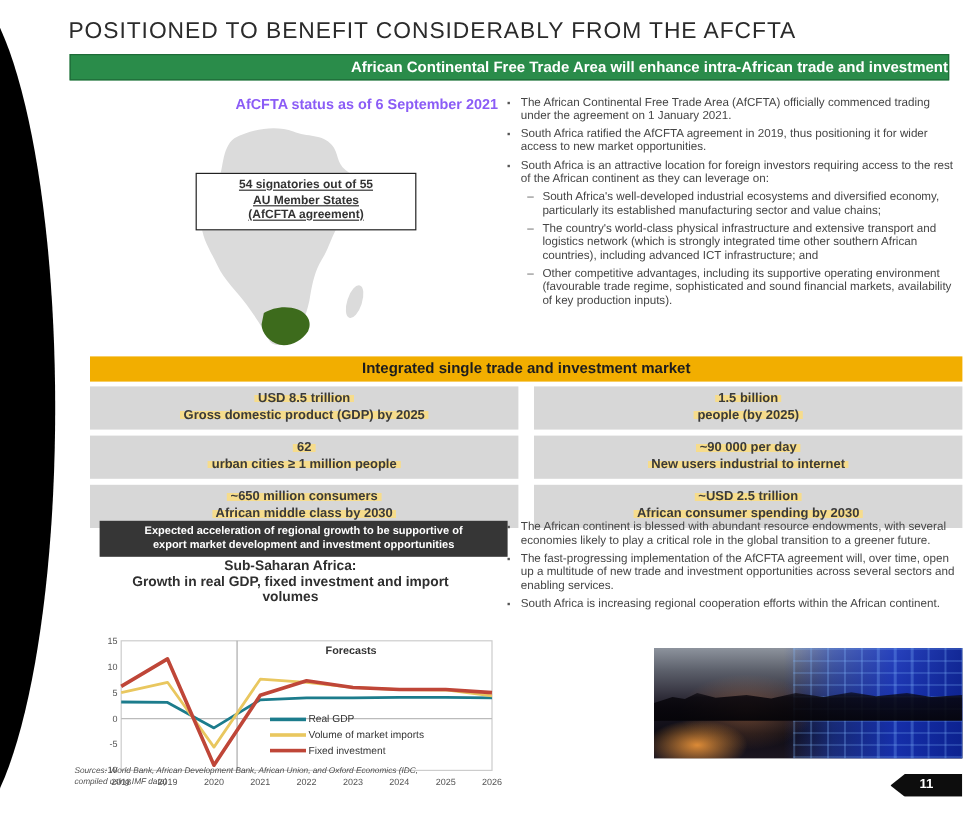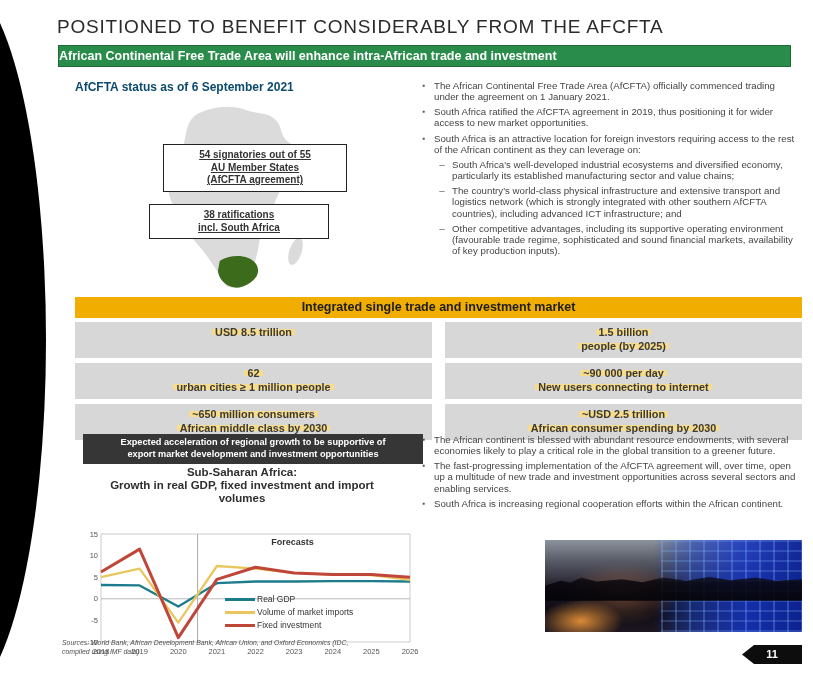--- a/index.html
+++ b/index.html
@@ -5,24 +5,24 @@
   html,body{margin:0;padding:0;}
   body{
     width:813px;height:691px;background:#ffffff;position:relative;overflow:hidden;
     font-family:"Liberation Sans",sans-serif;color:#333;
   }
   .curl{position:absolute;left:-126px;top:-18px;width:172px;height:716px;background:#000;border-radius:50%;}
   
   .title{position:absolute;left:57px;top:16px;width:720px;font-size:19px;font-weight:normal;
     color:#2b2b2b;letter-spacing:0.8px;}
   .green-banner{position:absolute;left:58px;top:45px;width:731px;height:20px;background:#2A8C4A;
-    border:1px solid #1f6b38;color:#fff;font-weight:bold;font-size:12.5px;text-align:left;line-height:20px;}
+    border:1px solid #1f6b38;color:#fff;font-weight:bold;font-size:12.5px;text-align:right;line-height:20px;}
   
   .status-col{position:absolute;left:75px;top:80px;width:340px;}
-  .status-heading{text-align:left;font-weight:bold;font-size:12px;color:#0c4a6e;}
+  .status-heading{text-align:right;font-weight:bold;font-size:12px;color:#8b5cf6;}
   .map-wrap{position:relative;height:215px;margin-top:2px;}
   .map-svg{position:absolute;left:35px;top:6px;}
   .status-box{position:absolute;background:#ffffff;border:1.5px solid #222;text-align:center;
     font-weight:bold;font-size:10px;color:#333;line-height:1.25;white-space:pre-line;padding:4px 6px;text-decoration:underline;}
   .box-sign{left:88px;top:48px;width:170px;}
   .box-ratif{left:74px;top:108px;width:166px;}
   
   .bullets{position:absolute;width:380px;font-size:9.7px;color:#454545;line-height:1.15;}
   .bullets-top{left:420px;top:80px;}
   .bullets-bottom{left:420px;top:434px;}
@@ -80,22 +80,20 @@
   <div class="status-heading">AfCFTA status as of 6 September 2021</div>
   <div class="map-wrap">
     <svg class="map-svg" width="250" height="208" viewBox="0 0 200 220">
       <path fill="#DBDBDB" d="M58,14 C72,6 94,2 110,8 C122,13 136,10 144,20 C150,27 148,36 156,42 C166,50 176,57 172,68 C167,79 155,82 149,92 C143,102 141,112 135,121 C129,131 127,141 125,152 C123,166 118,180 108,190 C101,197 92,199 88,191 C83,181 77,172 69,161 C61,150 49,139 43,126 C37,113 29,102 29,88 C29,74 37,63 43,53 C49,43 46,23 58,14 Z"></path>
       <ellipse cx="164" cy="158" rx="6.5" ry="15" transform="rotate(18 164 158)" fill="#DBDBDB"></ellipse>
       <path fill="#3D6B1C" d="M84,168 C92,163 104,161 114,165 C122,168 127,176 123,184 C118,192 107,198 98,196 C89,194 82,186 82,178 Z"></path>
     </svg>
     <div class="status-box box-sign">54 signatories out of 55
 AU Member States
 (AfCFTA agreement)</div>
-    <div class="status-box box-ratif">38 ratifications
-incl. South Africa</div>
   </div>
 </div>
 
 <div class="bullets bullets-top">
   <div class="bullet">
       <span class="mk">▪</span>
       <span>The African Continental Free Trade Area (AfCFTA) officially commenced trading under the agreement on 1 January 2021.</span>
     </div>
   <div class="bullet">
       <span class="mk">▪</span>
@@ -104,34 +102,34 @@
   <div class="bullet">
       <span class="mk">▪</span>
       <span>South Africa is an attractive location for foreign investors requiring access to the rest of the African continent as they can leverage on:</span>
     </div>
   <div class="bullet sub">
       <span class="mk">–</span>
       <span>South Africa's well-developed industrial ecosystems and diversified economy, particularly its established manufacturing sector and value chains;</span>
     </div>
   <div class="bullet sub">
       <span class="mk">–</span>
-      <span>The country's world-class physical infrastructure and extensive transport and logistics network (which is strongly integrated with other southern AfCFTA countries), including advanced ICT infrastructure; and</span>
+      <span>The country's world-class physical infrastructure and extensive transport and logistics network (which is strongly integrated time other southern African countries), including advanced ICT infrastructure; and</span>
     </div>
   <div class="bullet sub">
       <span class="mk">–</span>
       <span>Other competitive advantages, including its supportive operating environment (favourable trade regime, sophisticated and sound financial markets, availability of key production inputs).</span>
     </div>
 </div>
 
 <div class="yellow-banner">Integrated single trade and investment market</div>
 <div class="stats-grid">
-  <div class="stat"><span class="hl">USD 8.5 trillion</span><br></div>
+  <div class="stat"><span class="hl">USD 8.5 trillion</span><br><span class="hl">Gross domestic product (GDP) by 2025</span></div>
   <div class="stat"><span class="hl">1.5 billion</span><br><span class="hl">people (by 2025)</span></div>
   <div class="stat"><span class="hl">62</span><br><span class="hl">urban cities ≥ 1 million people</span></div>
-  <div class="stat"><span class="hl">~90 000 per day</span><br><span class="hl">New users connecting to internet</span></div>
+  <div class="stat"><span class="hl">~90 000 per day</span><br><span class="hl">New users industrial to internet</span></div>
   <div class="stat"><span class="hl">~650 million consumers</span><br><span class="hl">African middle class by 2030</span></div>
   <div class="stat"><span class="hl">~USD 2.5 trillion</span><br><span class="hl">African consumer spending by 2030</span></div>
 </div>
 
 <div class="dark-banner">Expected acceleration of regional growth to be supportive of
 export market development and investment opportunities</div>
 <div class="chart-title">Sub-Saharan Africa:
 Growth in real GDP, fixed investment and import
 volumes</div>
 <div class="chart-wrap">

